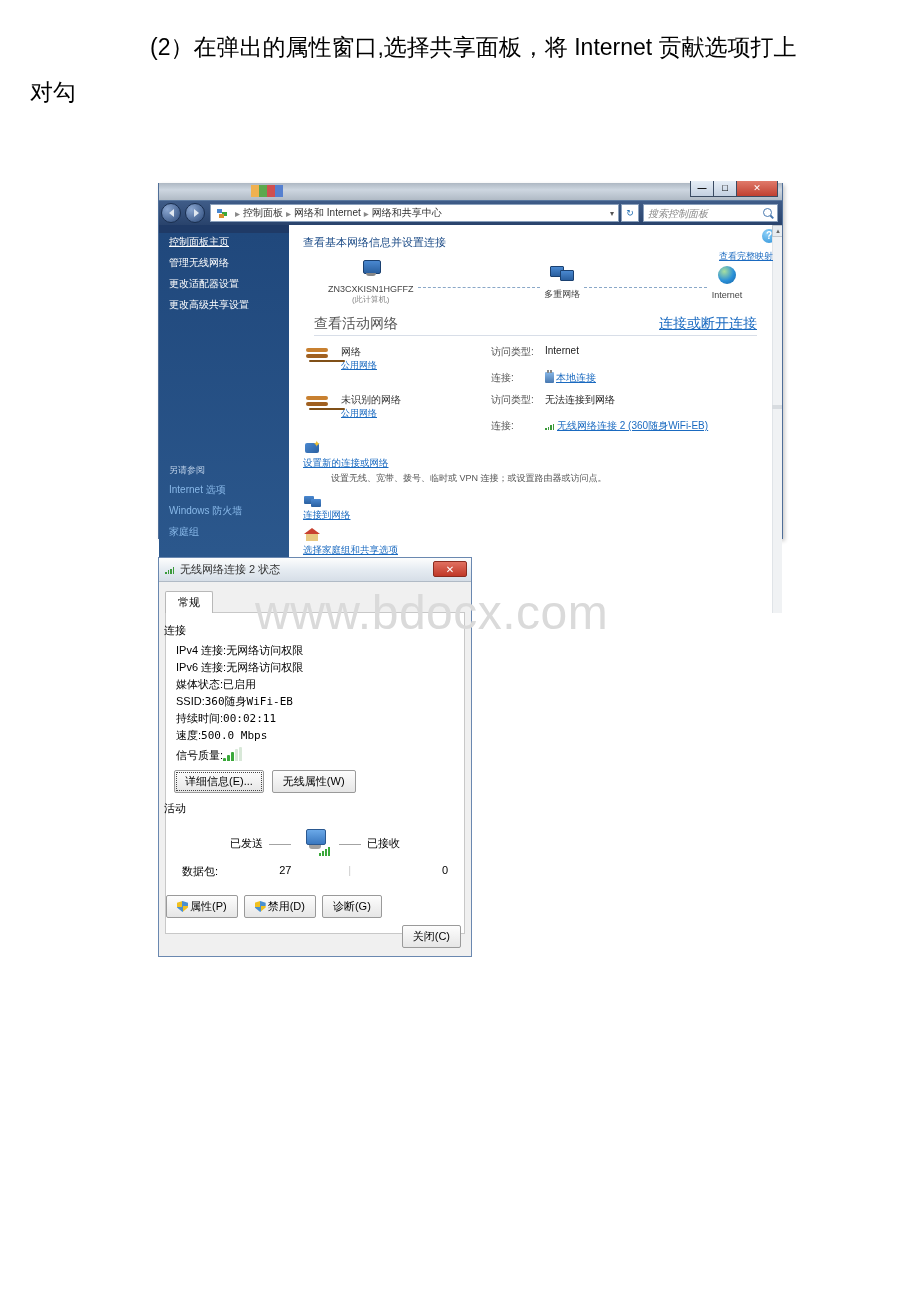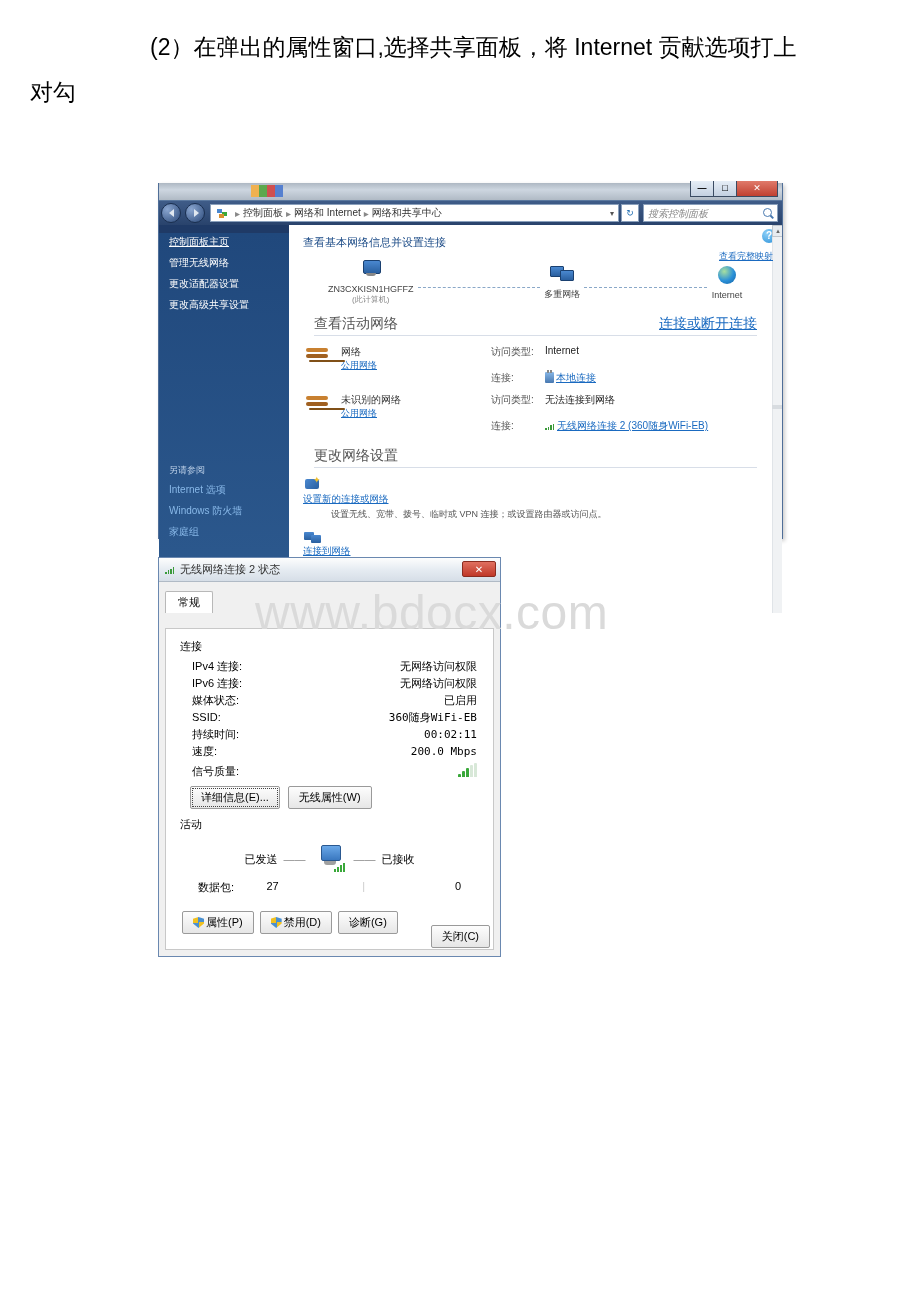--- a/index.html
+++ b/index.html
@@ -93,53 +93,53 @@
   .settings-row .ic{ width:20px;height:16px;margin-right:8px;position:relative;}
   .settings-row .ttl{ color:#1a6ac0;font-size:9.5px;}
   .ic-wand::before{content:"";position:absolute;left:2px;top:2px;width:14px;height:10px;background:linear-gradient(135deg,#4a88d0,#2a60a0);border-radius:2px;}
   .ic-wand::after{content:"✦";position:absolute;left:10px;top:-2px;color:#f0c030;font-size:9px;}
   .ic-conn::before{content:"";position:absolute;left:1px;top:3px;width:10px;height:8px;background:linear-gradient(to bottom,#4a88d0,#2a60a0);border-radius:1px;}
   .ic-conn::after{content:"";position:absolute;left:8px;top:6px;width:10px;height:8px;background:linear-gradient(to bottom,#4a88d0,#2a60a0);border-radius:1px;}
   .ic-home::before{content:"";position:absolute;left:3px;top:4px;width:12px;height:9px;background:#e8c880;}
   .ic-home::after{content:"";position:absolute;left:1px;top:0;border-left:8px solid transparent;border-right:8px solid transparent;border-bottom:6px solid #c84030;}
 
   
-  .ws-window { position: absolute; left: 158px; top: 557px; width: 343px; height: 400px; border: 1px solid #6a88b0; background: #f0f0f0; font-family: "SimSun", "Microsoft YaHei", sans-serif; }
+  .ws-window { position: absolute; left: 158px; top: 557px; width: 314px; height: 400px; border: 1px solid #6a88b0; background: #f0f0f0; font-family: "SimSun", "Microsoft YaHei", sans-serif; }
   .ws-title { height: 24px; background: linear-gradient(to bottom,#fdfdfd,#e6ecf2 50%,#d6dee7); display: flex; align-items: center; padding-left: 6px; font-size: 11px; color: #333; border-bottom: 1px solid #b0bac5; position: relative; }
   .ws-title .wifi-sig{ margin-right:5px;}
   .ws-close { position: absolute; right: 4px; top: 3px; width: 34px; height: 16px; background: linear-gradient(to bottom,#e07060,#c03828); border: 1px solid #8a2c20; border-radius: 2px; color: #fff; text-align: center; font: 10px/15px Arial; }
   .ws-close::after{content:"✕";}
 
   .ws-tab-row { padding: 8px 6px 0; background:#f0f0f0;}
   .ws-tab { display: inline-block; padding: 3px 12px; font-size: 11px; background: #fff; border: 1px solid #b8b8b8; border-bottom: none; border-radius: 2px 2px 0 0; position: relative; top: 1px; }
-  .ws-panel { margin: 16px 6px 6px; background: #fff; border: 1px solid #c8c8c8; padding: 10px 16px 8px; font-size: 11px; height:322px;}
+  .ws-panel { margin: 0 6px 6px; background: #fff; border: 1px solid #c8c8c8; padding: 10px 0 8px; font-size: 11px; height:322px;}
   .ws-group-label{ margin-bottom:4px;margin-left:-2px;}
   .ws-grid{ margin-left:10px;}
-  .ws-grid div{ display:flex;justify-content:space-between;line-height:17px;}
+  .ws-grid div{ display:flex;justify-content:flex-start;line-height:17px;}
   .ws-grid .lbl{ }
   .ws-grid .val{ font-family:"SimSun",monospace;}
   .sig-quality-bars{ display:inline-flex;align-items:flex-end;gap:1px;height:14px;}
   .sig-quality-bars span{ width:3px;background:#3aa83a;border-radius:1px 1px 0 0;}
   .sig-quality-bars span:nth-child(1){height:3px;} .sig-quality-bars span:nth-child(2){height:6px;} .sig-quality-bars span:nth-child(3){height:9px;} .sig-quality-bars span:nth-child(4){height:12px;background:#d8e8d8;} .sig-quality-bars span:nth-child(5){height:14px;background:#d8e8d8;}
 
   .ws-btn-row{ display:flex;gap:8px;margin:6px 0 8px 8px;}
   .ws-btn{ padding:3px 10px;font-size:11px;background:linear-gradient(to bottom,#fdfdfd,#e6e6e6);border:1px solid #9a9a9a;border-radius:2px;cursor:pointer;}
   .ws-btn.focused{ outline:1px dotted #444;outline-offset:-3px;}
 
   .ws-activity{ position:relative;padding-top:6px;}
   .ws-activity-hdr{ display:flex;align-items:center;justify-content:center;margin:2px 0 6px;gap:6px;}
   .act-ic{ width:36px;height:30px;position:relative;}
   .act-ic::before{content:"";position:absolute;left:9px;top:1px;width:18px;height:14px;background:linear-gradient(to bottom,#6aa8e8,#3a78c0);border:1px solid #2a5890;border-radius:2px;}
   .act-ic::after{content:"";position:absolute;left:12px;top:17px;width:12px;height:4px;background:#a0a0a0;border-radius:0 0 3px 3px;}
   .act-dash{ color:#888;}
   .bars-mini{position:absolute;left:22px;top:19px;display:flex;align-items:flex-end;gap:1px;}
   .bars-mini span{width:2px;background:#3aa83a;}
   .bars-mini span:nth-child(1){height:3px;}.bars-mini span:nth-child(2){height:5px;}.bars-mini span:nth-child(3){height:7px;}.bars-mini span:nth-child(4){height:9px;}
   .pkt-row{ display:flex;justify-content:space-between;padding:0 16px 8px;}
-  .pkt-row span:nth-child(2){ width:40px;text-align:left;} .pkt-row span:nth-child(3){width:50px;}.pkt-row span:nth-child(4){width:40px;text-align:right;}
+  .pkt-row span:nth-child(2){ width:40px;text-align:right;} .pkt-row span:nth-child(3){width:50px;}.pkt-row span:nth-child(4){width:40px;text-align:right;}
 
   .ws-actions{ display:flex;gap:6px;margin-top:8px;}
   .shield{ display:inline-block;width:11px;height:11px;vertical-align:-2px;margin-right:2px;position:relative;}
   .shield::before{content:"";position:absolute;inset:0;background:conic-gradient(#4a90d0 0 25%,#f0c020 0 50%,#4a90d0 0 75%,#f0c020 0);clip-path:polygon(50% 0,100% 15%,100% 60%,50% 100%,0 60%,0 15%);}
 
   .ws-footer{ position:absolute;right:10px;bottom:8px;}
 
   a.blue-link{ color:#1a6ac0;text-decoration:underline;}
   .plug-ic{display:inline-block;width:9px;height:11px;vertical-align:-2px;margin-right:2px;background:linear-gradient(to bottom,#88b8e8,#4878b0);border-radius:1px;position:relative;}
   .plug-ic::after{content:"";position:absolute;left:2px;top:-2px;width:2px;height:3px;background:#888;box-shadow:3px 0 #888;}
@@ -258,23 +258,20 @@
           <a class="link">公用网络</a>
         </div>
         <div class="right">
           <span>访问类型:</span>
           <span class="val">无法连接到网络</span>
           <span>连接:</span>
           <span><span class="wifi-sig"><span></span><span></span><span></span><span></span></span><a class="link2 blue-link">无线网络连接 2 (360随身WiFi-EB)</a></span>
         </div>
       </div>
 
-      <div class="sec-hdr">
-        <span>更改网络设置</span>
-      </div>
 
       <div class="settings-row">
         <div class="ic ic-wand"></div>
         <a class="ttl blue-link">设置新的连接或网络</a>
       </div>
       <div class="desc" style="padding-left:28px;font-size:9px;color:#555;margin-bottom:4px;">设置无线、宽带、拨号、临时或 VPN 连接；或设置路由器或访问点。</div>
 
       <div class="settings-row">
         <div class="ic ic-conn"></div>
         <a class="ttl blue-link">连接到网络</a>
@@ -323,21 +320,21 @@
       <div>
           <span class="lbl">SSID:</span>
           <span class="val">360随身WiFi-EB</span>
         </div>
       <div>
           <span class="lbl">持续时间:</span>
           <span class="val">00:02:11</span>
         </div>
       <div>
           <span class="lbl">速度:</span>
-          <span class="val">200.0 Mbps</span>
+          <span class="val">500.0 Mbps</span>
         </div>
       <div style="margin-top:3px;">
           <span class="lbl">信号质量:</span>
         <span class="sig-quality-bars">
             <span></span>
             <span></span>
             <span></span>
             <span></span>
             <span></span>
           </span>

